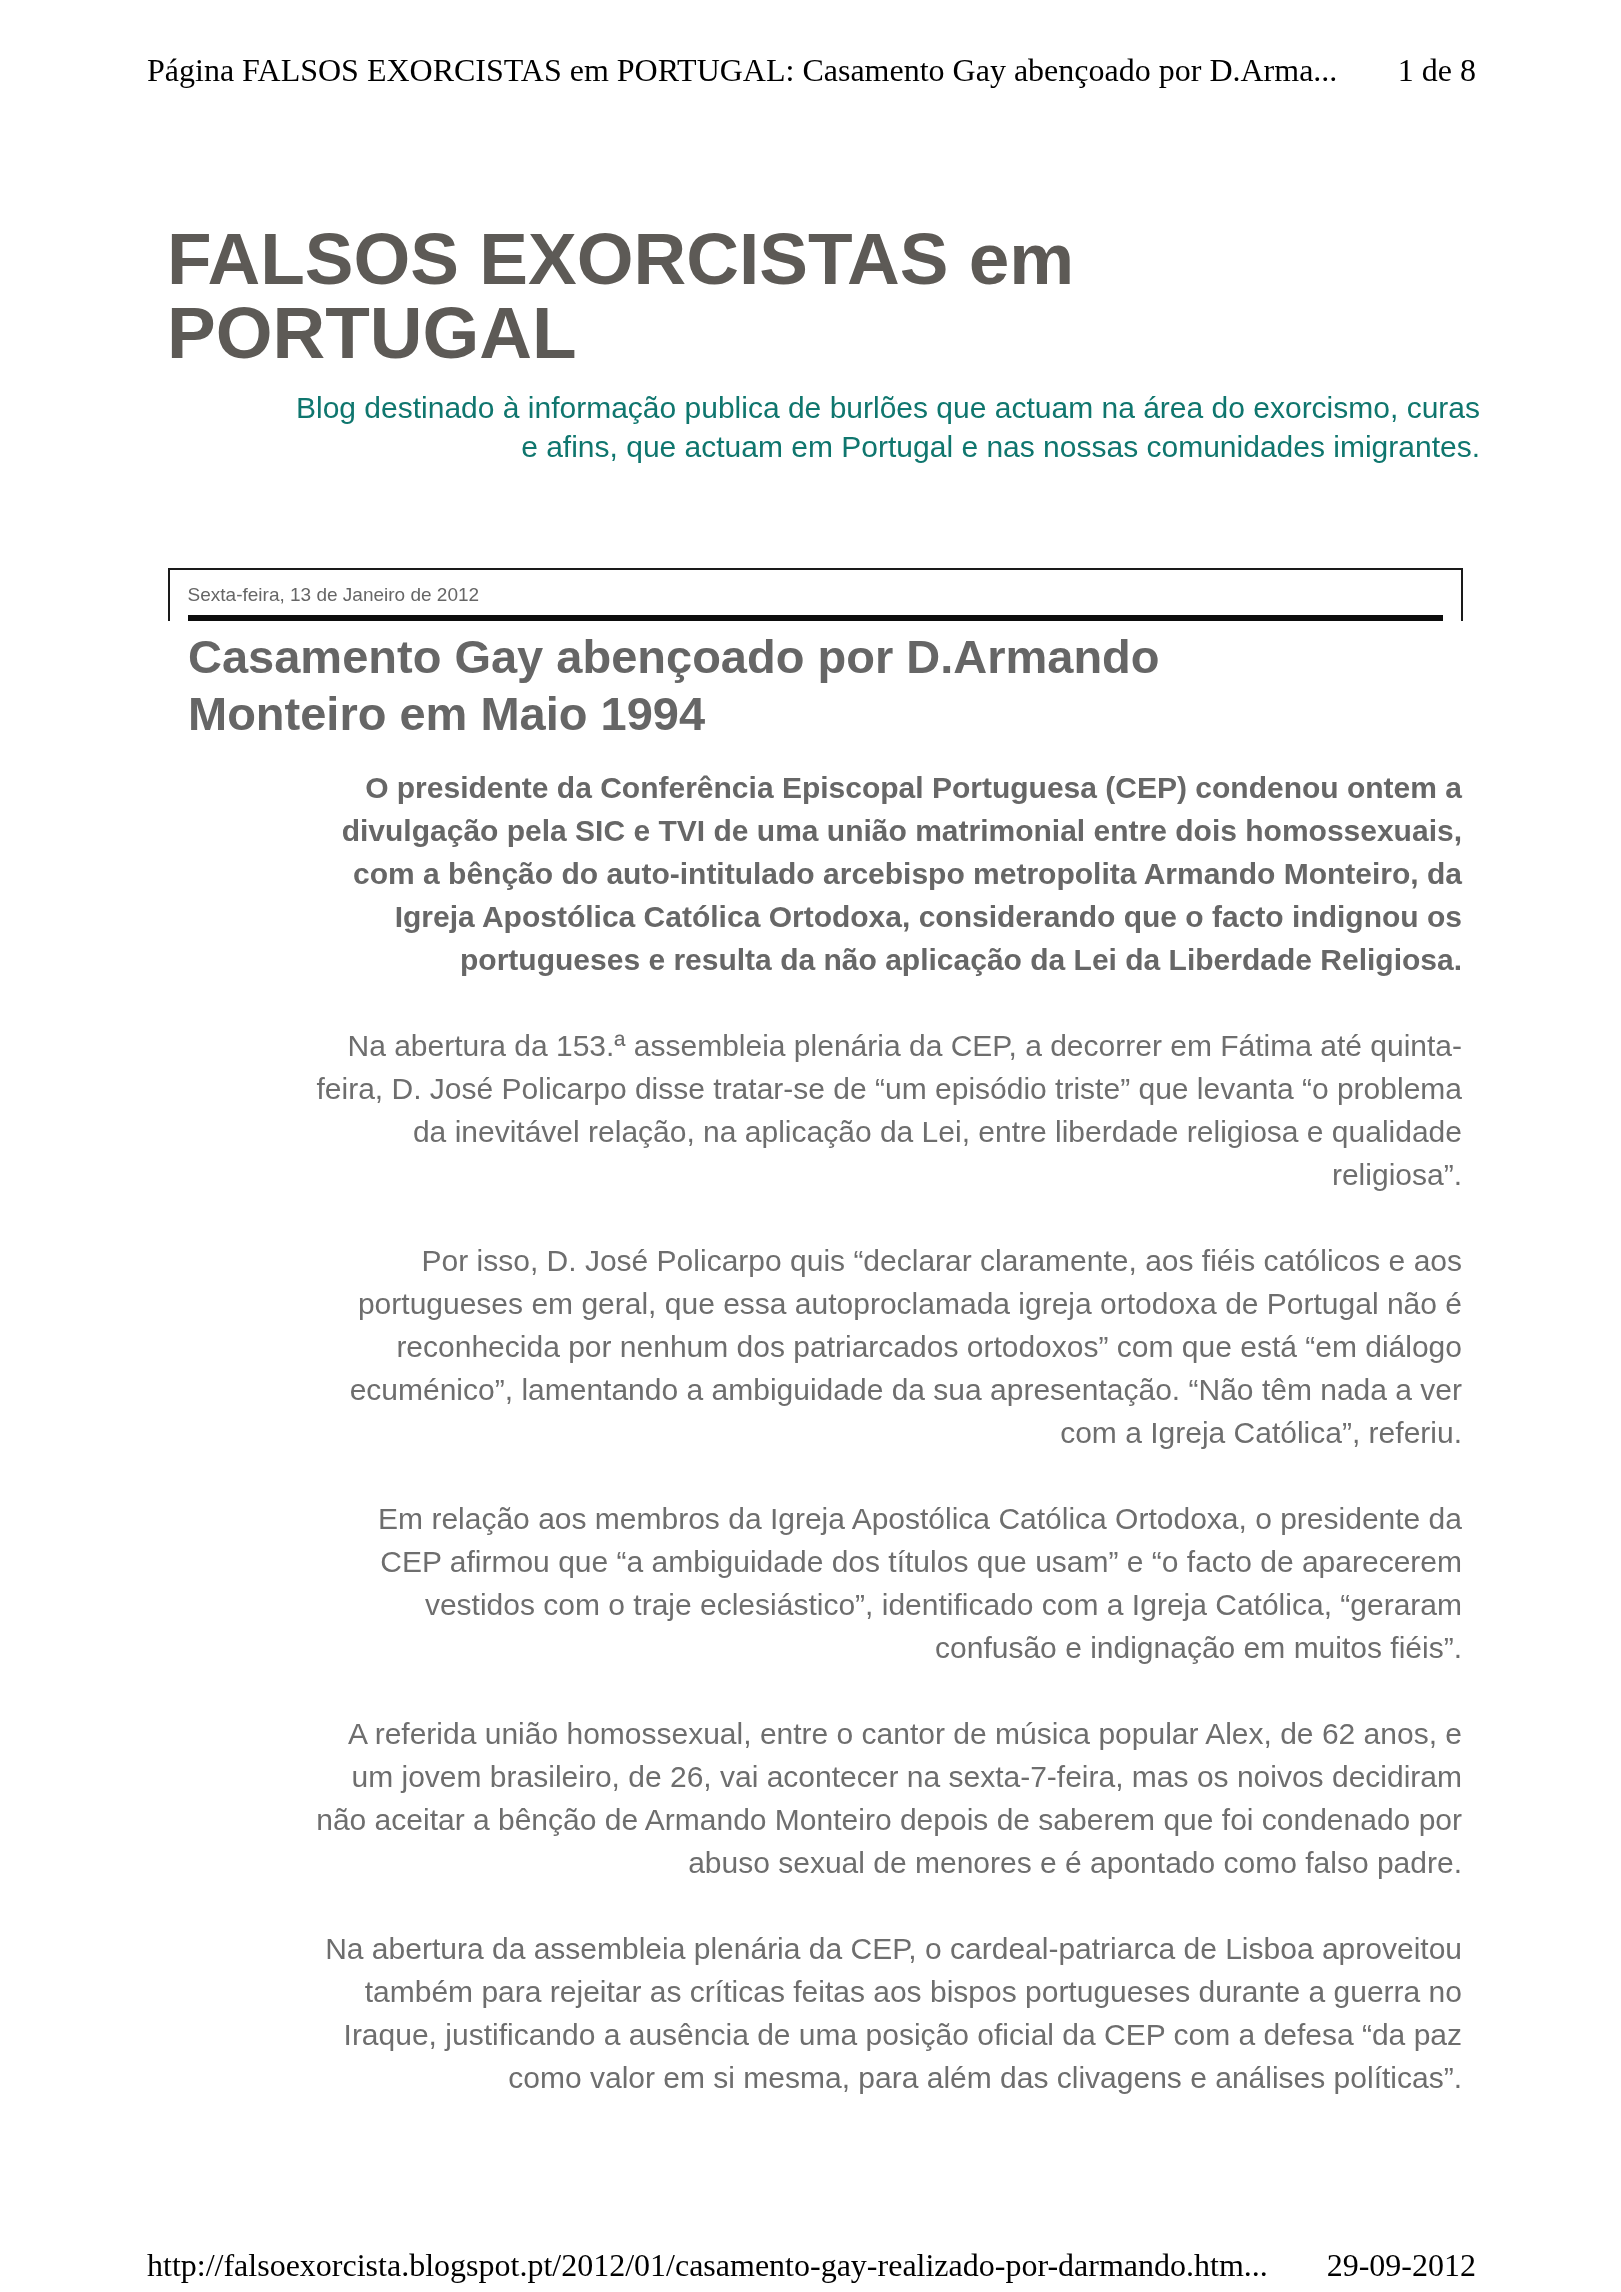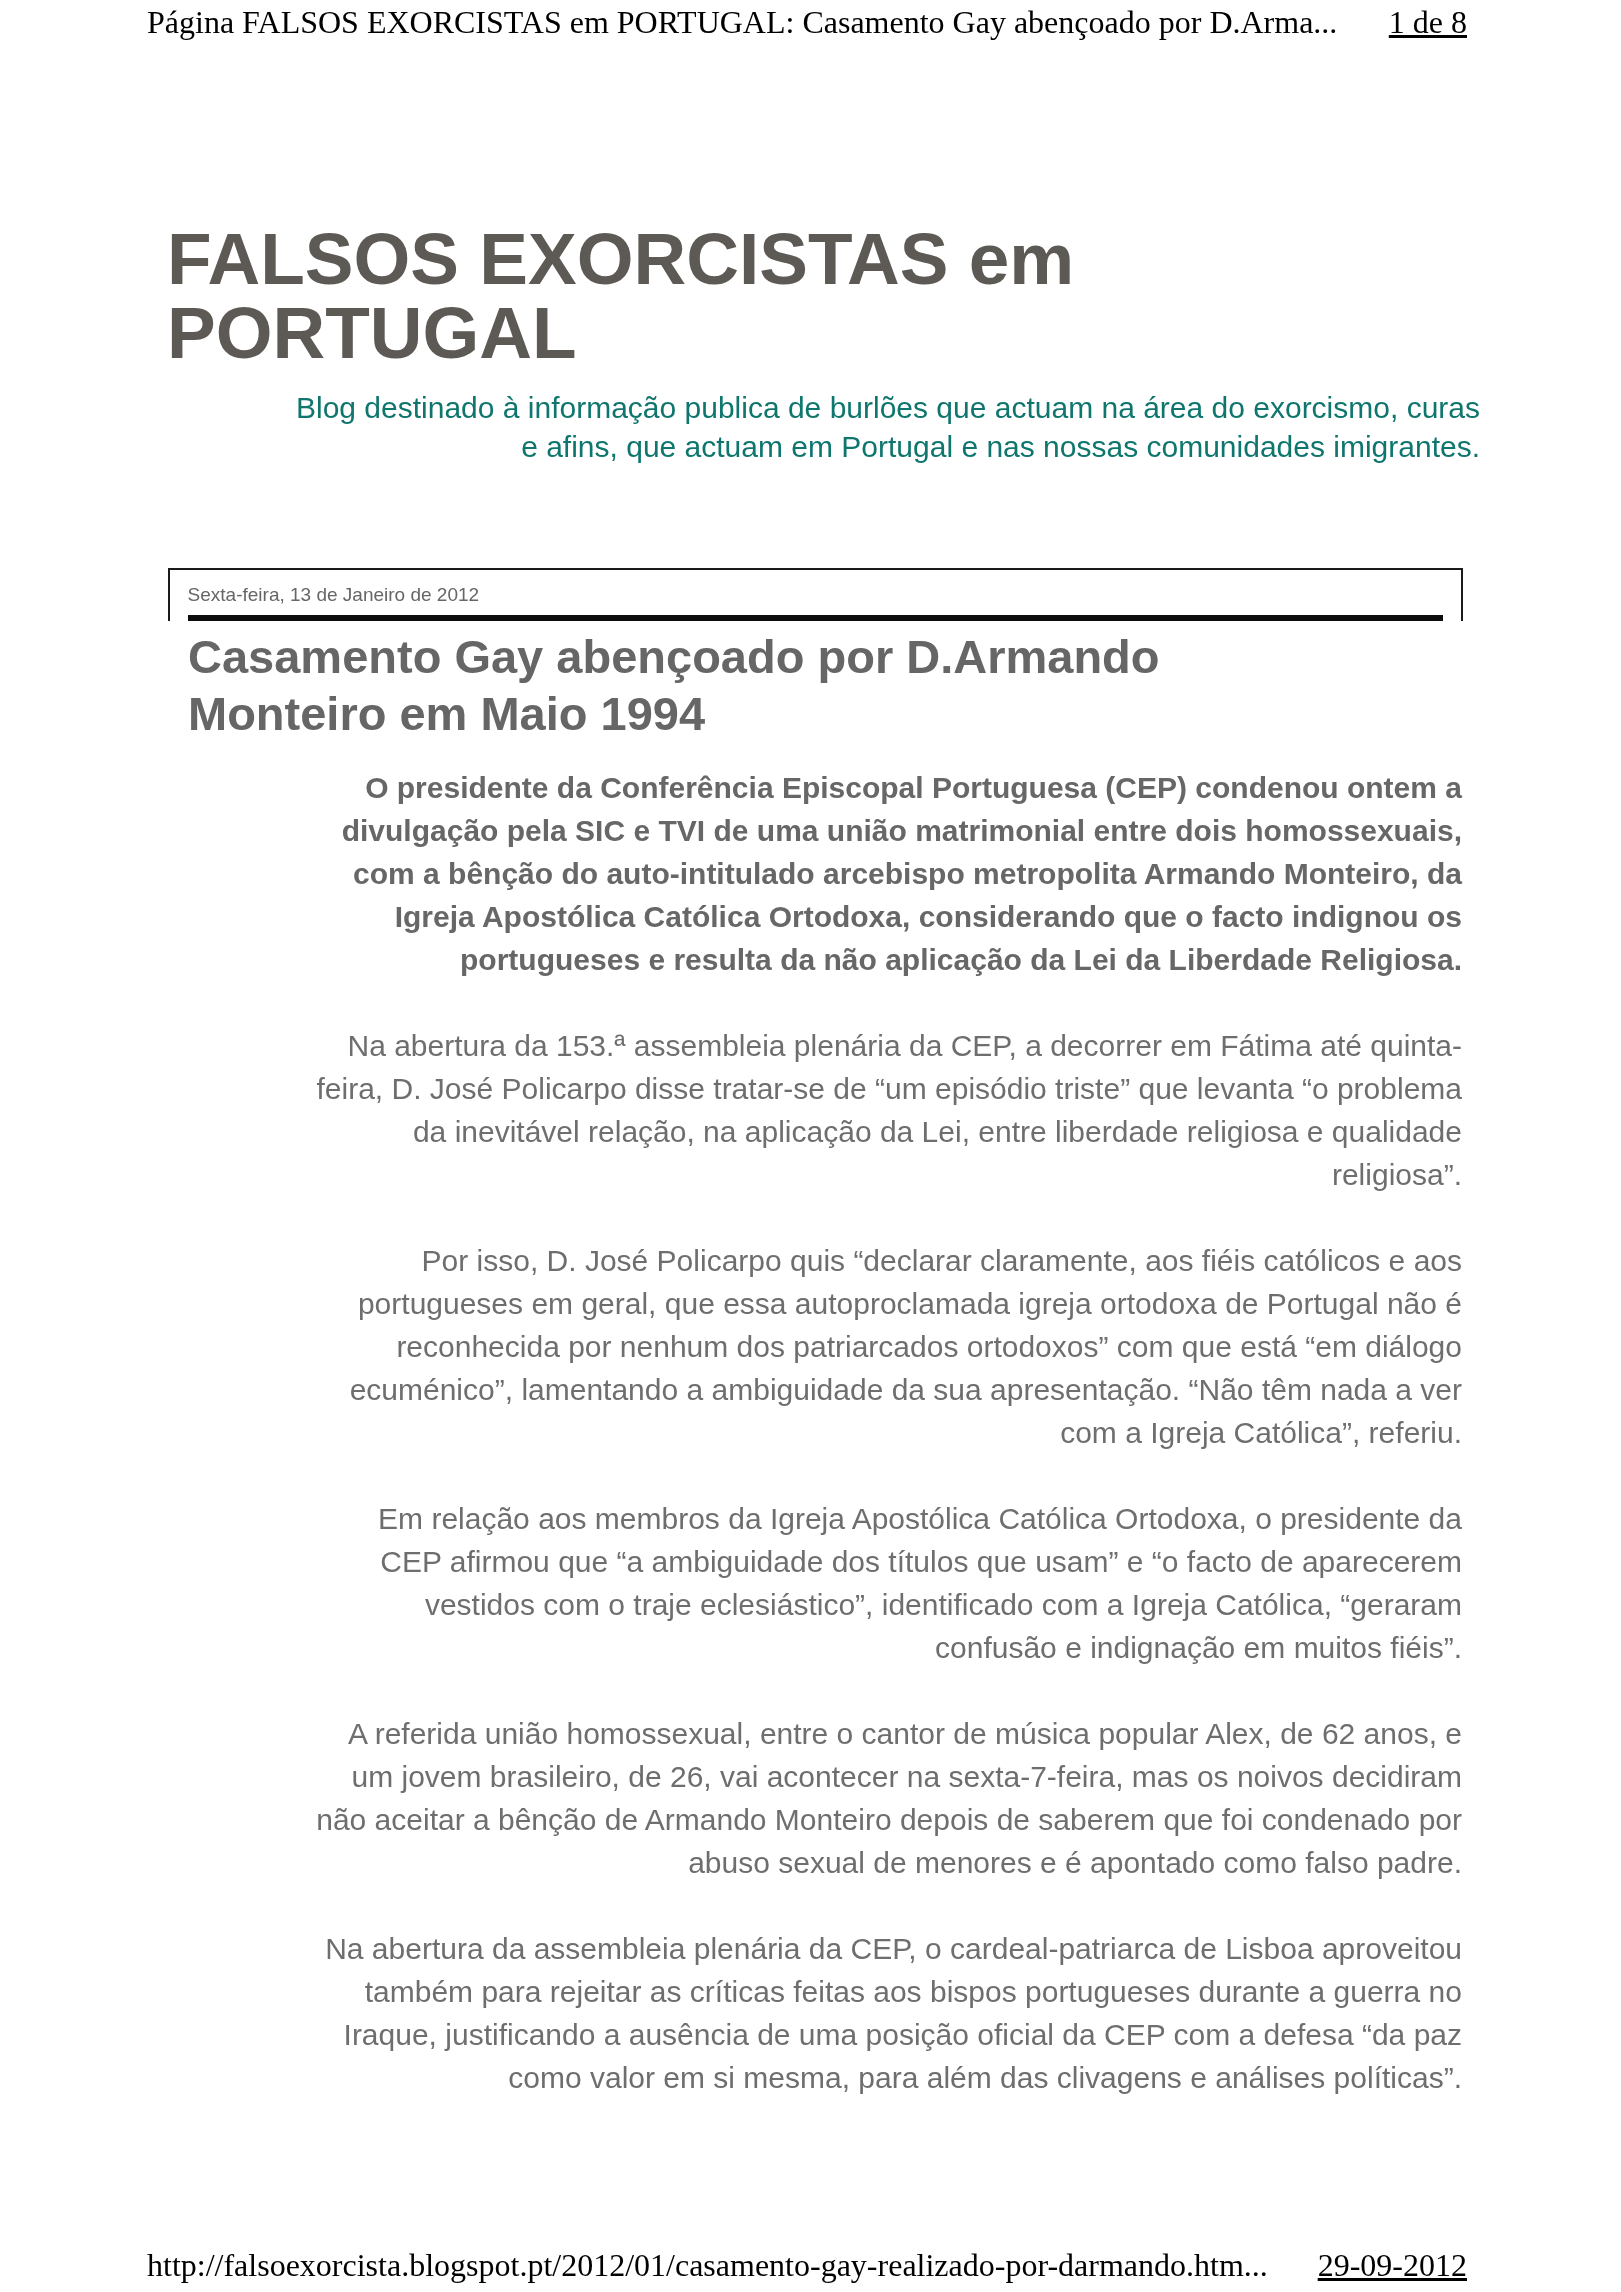--- a/index.html
+++ b/index.html
@@ -14,32 +14,33 @@
     background: #ffffff;
     overflow: hidden;
     font-family: "Liberation Sans", sans-serif;
   }
 
   
   .print-header,
   .print-footer {
     position: absolute;
     left: 147px;
-    right: 154px;
+    right: 145px;
     display: flex;
     justify-content: space-between;
     align-items: baseline;
     font-family: "Liberation Serif", serif;
     font-size: 32px;
     color: #000000;
     white-space: nowrap;
+    margin-top: 48px;
   }
   .print-header { top: 3.9px; }
   .print-footer { bottom: 8.8px; }
-  .print-header .right, .print-footer .right { margin-left: 29px; text-decoration: underline; }
+  .print-header .right, .print-footer .right { margin-left: 29px; }
 
   
   .blog-title {
     margin: 222px 0 0 167px;
     width: 1313px;
     font-size: 73px;
     line-height: 74px;
     font-weight: bold;
     color: #5d5a56;
     white-space: pre-line;

